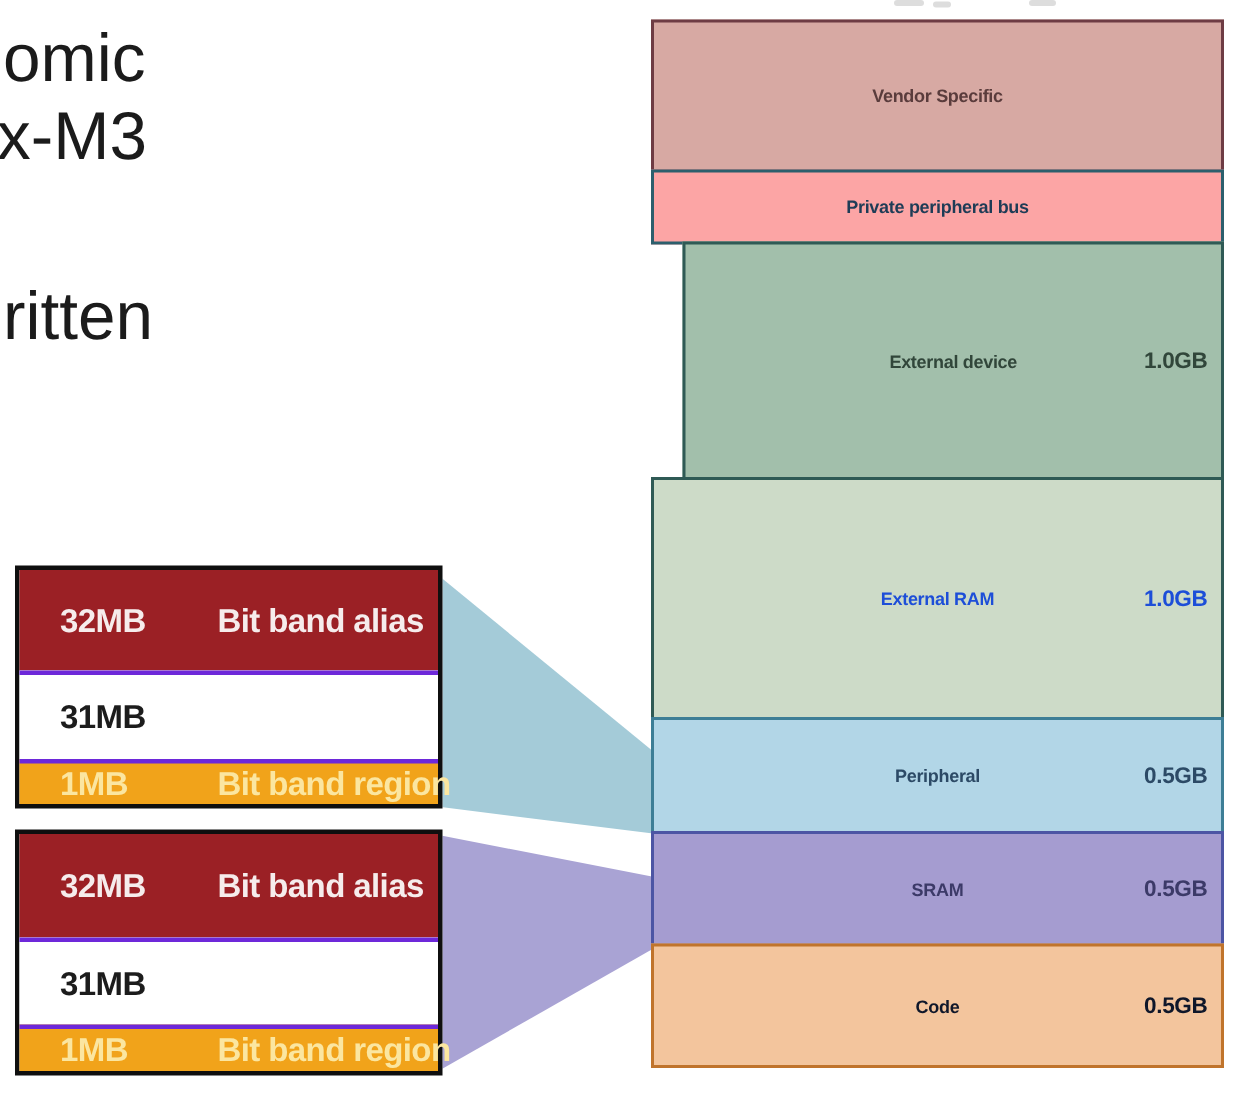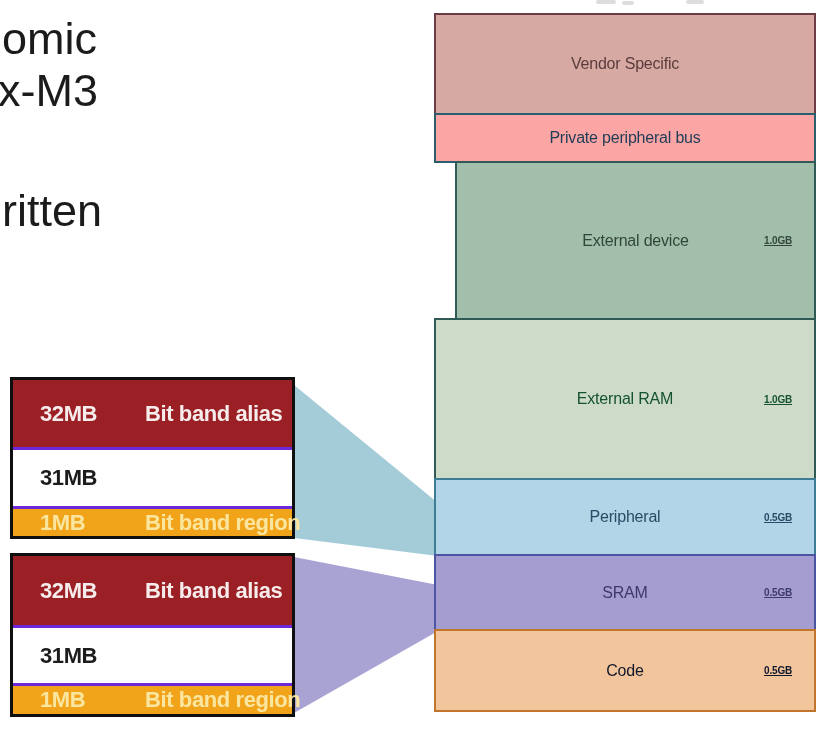--- a/index.html
+++ b/index.html
@@ -25,22 +25,22 @@
   
   svg.connectors{position:absolute;left:0;top:0;width:828px;height:730px;}
 
   
   .memory-map{position:absolute;left:434px;top:13px;width:382px;}
   .region{
     position:relative;box-sizing:border-box;border:2px solid;
     display:flex;align-items:center;justify-content:center;
   }
   .region + .region{margin-top:-2px;}
-  .rlabel{font-weight:normal;font-size:16px;letter-spacing:-0.2px;}
-  .rsize{position:absolute;right:22px;font-weight:bold;font-size:10px;letter-spacing:-0.2px;text-decoration:underline;}
+  .rlabel{font-weight:bold;font-size:12px;letter-spacing:-0.2px;}
+  .rsize{position:absolute;right:9px;font-weight:bold;font-size:15px;letter-spacing:-0.2px;}
 
   
   .bitband{
     position:absolute;left:10px;width:285px;box-sizing:border-box;
     border:3px solid #0f0f0f;background:#ffffff;
   }
   .bitband-upper{top:377px;}
   .bitband-lower{top:553px;}
   .band{
     box-sizing:border-box;display:flex;align-items:center;
@@ -76,21 +76,21 @@
         <span class="rsize"></span>
       </div>
       <div class="region" style="height: 50px; background: #fca5a5; border-color: rgb(44, 95, 109); color: rgb(30, 60, 86);">
         <span class="rlabel">Private peripheral bus</span>
         <span class="rsize"></span>
       </div>
       <div class="region" style="height: 159px; background: rgb(162, 191, 171); border-color: rgb(47, 90, 85); color: rgb(49, 70, 58); margin-left: 21px;">
         <span class="rlabel">External device</span>
         <span class="rsize">1.0GB</span>
       </div>
-      <div class="region" style="height: 162px; background: rgb(205, 219, 200); border-color: rgb(47, 90, 85); color: #14532d;">
+      <div class="region" style="height: 162px; background: rgb(205, 219, 200); border-color: rgb(47, 90, 85); color: #1d4ed8;">
         <span class="rlabel">External RAM</span>
         <span class="rsize">1.0GB</span>
       </div>
       <div class="region" style="height: 78px; background: rgb(178, 214, 231); border-color: rgb(61, 126, 150); color: rgb(44, 74, 102);">
         <span class="rlabel">Peripheral</span>
         <span class="rsize">0.5GB</span>
       </div>
       <div class="region" style="height: 77px; background: rgb(165, 156, 208); border-color: rgb(76, 85, 164); color: rgb(60, 58, 104);">
         <span class="rlabel">SRAM</span>
         <span class="rsize">0.5GB</span>

